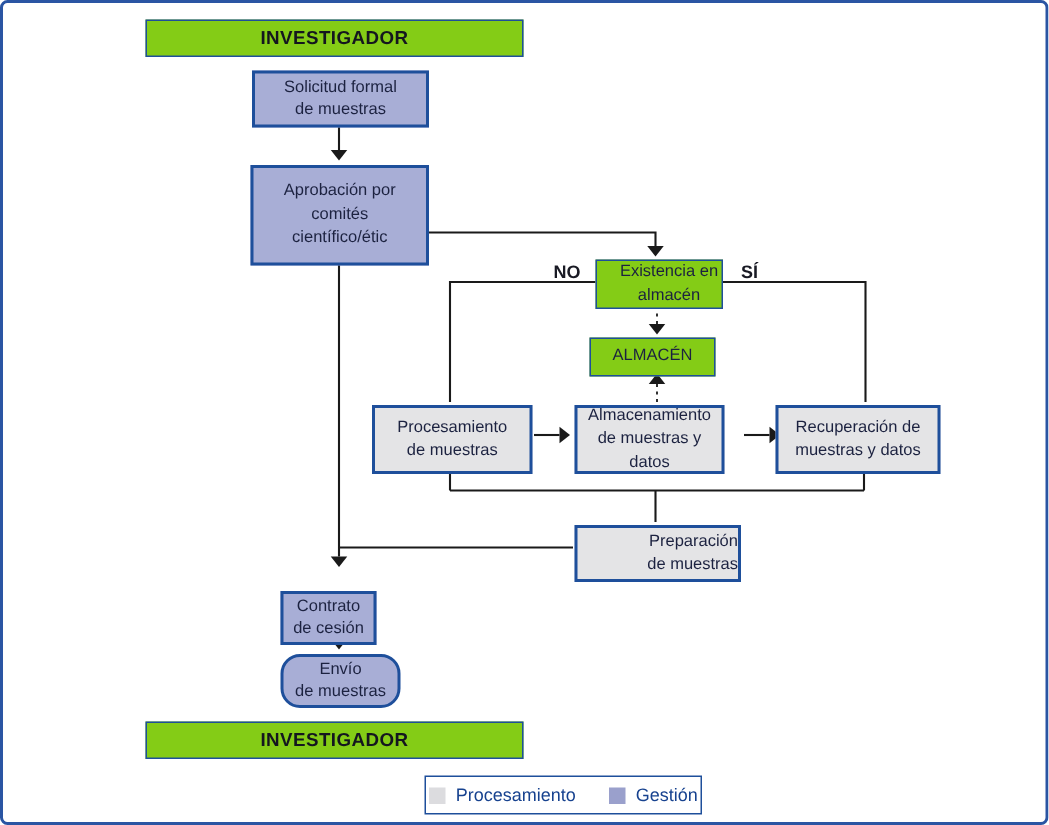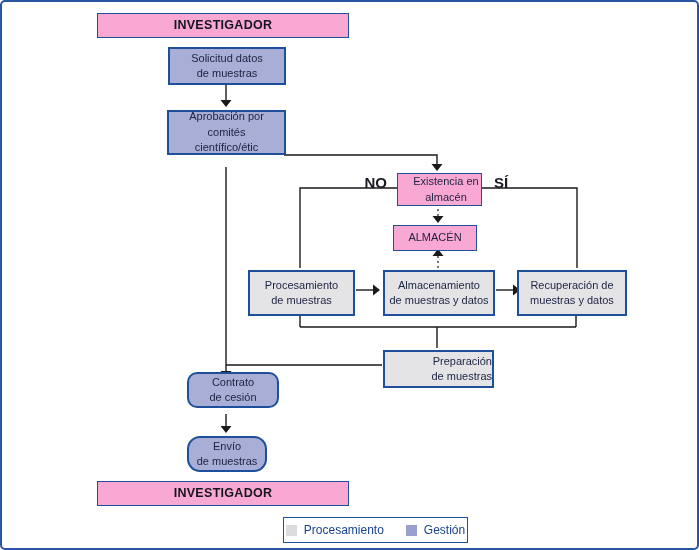--- a/index.html
+++ b/index.html
@@ -38,25 +38,25 @@
     flex-direction: column;
     align-items: center;
     justify-content: center;
     text-align: center;
     font-size: 11px;
     line-height: 1.4;
     color: var(--node-text, #1c2240);
   }
   .gestion { background: var(--gestion-fill, #a8aed6); border: 2px solid var(--box-border, #1e4f9b); }
   .proces  { background: var(--proces-fill, #e4e4e6);  border: 2px solid var(--box-border, #1e4f9b); }
-  .plain   { background: #f9a8d4; border: 1.6px solid var(--box-border, #1e4f9b); }
+  .plain   { background: #84cc16; border: 1.6px solid var(--box-border, #1e4f9b); }
   .title   { font-weight: bold; font-size: 12.5px; letter-spacing: 0.3px; color: #14161f; }
   .branch-label {
     position: absolute;
-    font-size: 15px;
+    font-size: 12px;
     font-weight: bold;
     color: #191a24;
   }
   .legend {
     position: absolute;
     box-sizing: border-box;
     display: flex;
     align-items: center;
     justify-content: center;
     gap: 22px;
@@ -106,25 +106,25 @@
 
     <path d="M226 414 V426"></path>
     <polygon points="220.5,426 231.5,426 226,433"></polygon>
   </svg>
 
   <div class="node plain title" style="left:95px; top:11px; width:252px; height:25px;">
     <span>INVESTIGADOR</span>
   </div>
 
   <div class="node gestion" style="left:166px; top:45px; width:118px; height:38px;">
-    <span>Solicitud datos</span>
+    <span>Solicitud formal</span>
     <span>de muestras</span>
   </div>
 
-  <div class="node gestion" style="left:165px; top:108px; width:119px; height:45px;">
+  <div class="node gestion" style="left:165px; top:108px; width:119px; height:67px;">
     <span>Aprobación por</span>
     <span>comités</span>
     <span>científico/étic</span>
   </div>
 
   <div class="branch-label" style="left:343px; top:172px; width:42px; text-align:right;">NO</div>
   <div class="branch-label" style="left:492px; top:172px; width:42px; text-align:left;">SÍ</div>
 
   <div class="node plain" style="left:395px; top:171px; width:85px; height:33px;padding-left:13px;">
     <span>Existencia en</span>
@@ -133,36 +133,36 @@
 
   <div class="node plain" style="left:391px; top:223px; width:84px; height:26px;">
     <span>ALMACÉN</span>
   </div>
 
   <div class="node proces" style="left:246px; top:268px; width:107px; height:46px;">
     <span>Procesamiento</span>
     <span>de muestras</span>
   </div>
 
-  <div class="node proces" style="left:381px; top:268px; width:112px; height:46px;">
+  <div class="node proces" style="left:381px; top:268px; width:100px; height:46px;">
     <span>Almacenamiento</span>
     <span>de muestras y datos</span>
   </div>
 
   <div class="node proces" style="left:515px; top:268px; width:110px; height:46px;">
     <span>Recuperación de</span>
     <span>muestras y datos</span>
   </div>
 
   <div class="node proces" style="left:381px; top:348px; width:111px; height:38px;align-items:flex-end;">
     <span>Preparación</span>
     <span>de muestras</span>
   </div>
 
-  <div class="node gestion" style="left:185px; top:370px; width:92px; height:36px;border-radius:10px;">
+  <div class="node gestion" style="left:185px; top:392px; width:64px; height:36px;">
     <span>Contrato</span>
     <span>de cesión</span>
   </div>
 
   <div class="node gestion" style="left:185px; top:434px; width:80px; height:36px;border-radius:13px;">
     <span>Envío</span>
     <span>de muestras</span>
   </div>
 
   <div class="node plain title" style="left:95px; top:479px; width:252px; height:25px;">

